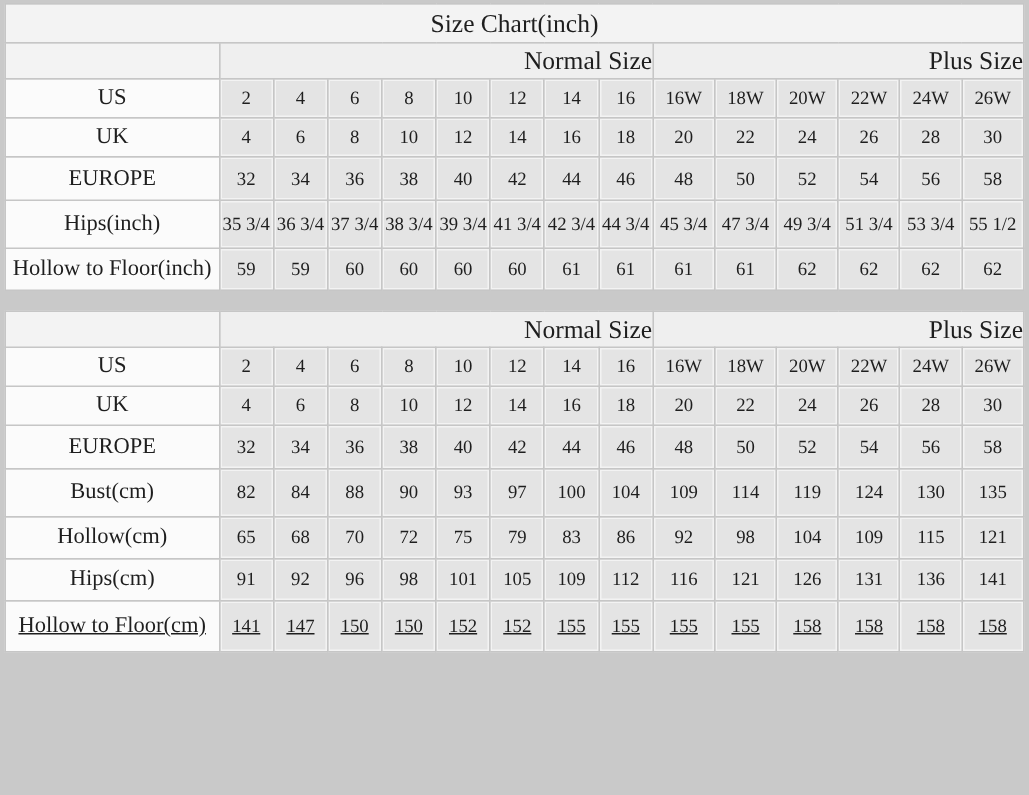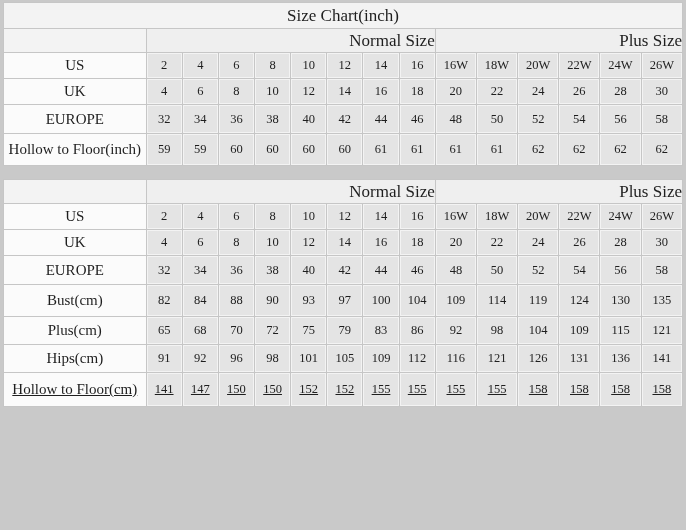--- a/index.html
+++ b/index.html
@@ -142,20 +142,37 @@
             <td class="normal">44</td>
             <td class="normal">46</td>
             <td class="plus">48</td>
             <td class="plus">50</td>
             <td class="plus">52</td>
             <td class="plus">54</td>
             <td class="plus">56</td>
             <td class="plus">58</td>
           </tr>
           <tr>
+            <th class="rowlabel">Hips(inch)</th>
+            <td class="normal">35 3/4</td>
+            <td class="normal">36 3/4</td>
+            <td class="normal">37 3/4</td>
+            <td class="normal">38 3/4</td>
+            <td class="normal">39 3/4</td>
+            <td class="normal">41 3/4</td>
+            <td class="normal">42 3/4</td>
+            <td class="normal">44 3/4</td>
+            <td class="plus">45 3/4</td>
+            <td class="plus">47 3/4</td>
+            <td class="plus">49 3/4</td>
+            <td class="plus">51 3/4</td>
+            <td class="plus">53 3/4</td>
+            <td class="plus">55 1/2</td>
+          </tr>
+          <tr>
             <th class="rowlabel">Hollow to Floor(inch)</th>
             <td class="normal">59</td>
             <td class="normal">59</td>
             <td class="normal">60</td>
             <td class="normal">60</td>
             <td class="normal">60</td>
             <td class="normal">60</td>
             <td class="normal">61</td>
             <td class="normal">61</td>
             <td class="plus">61</td>
@@ -258,21 +275,21 @@
             <td class="normal">100</td>
             <td class="normal">104</td>
             <td class="plus">109</td>
             <td class="plus">114</td>
             <td class="plus">119</td>
             <td class="plus">124</td>
             <td class="plus">130</td>
             <td class="plus">135</td>
           </tr>
           <tr>
-            <th class="rowlabel">Plus(cm)</th>
+            <th class="rowlabel">Hollow(cm)</th>
             <td class="normal">65</td>
             <td class="normal">68</td>
             <td class="normal">70</td>
             <td class="normal">72</td>
             <td class="normal">75</td>
             <td class="normal">79</td>
             <td class="normal">83</td>
             <td class="normal">86</td>
             <td class="plus">92</td>
             <td class="plus">98</td>

